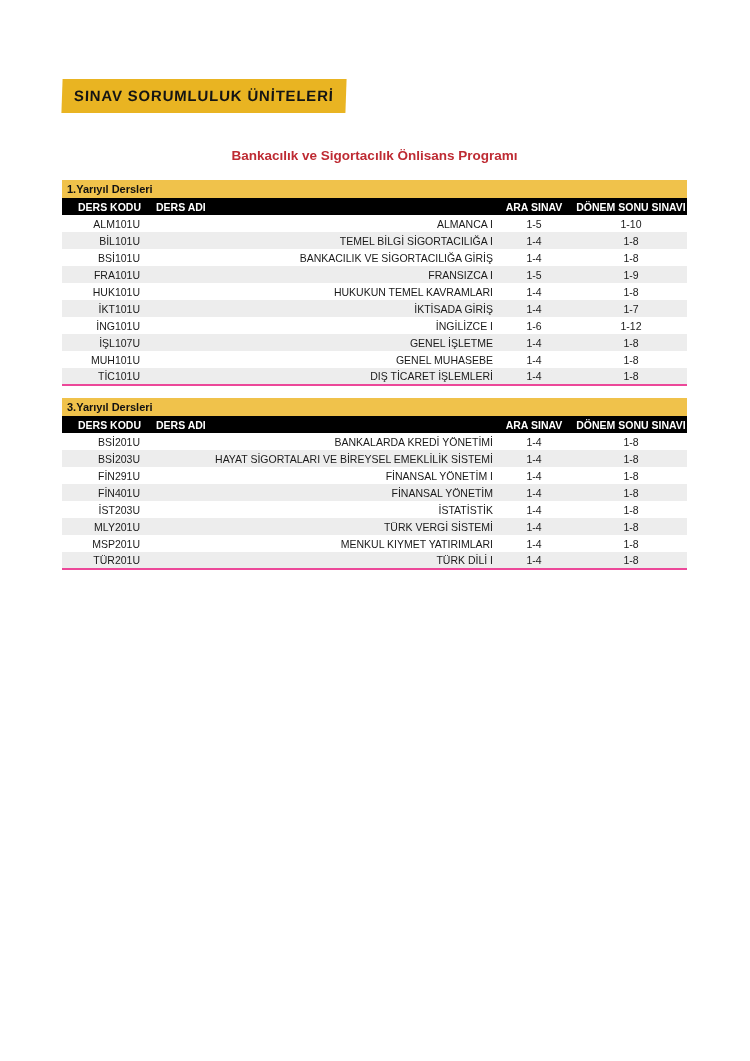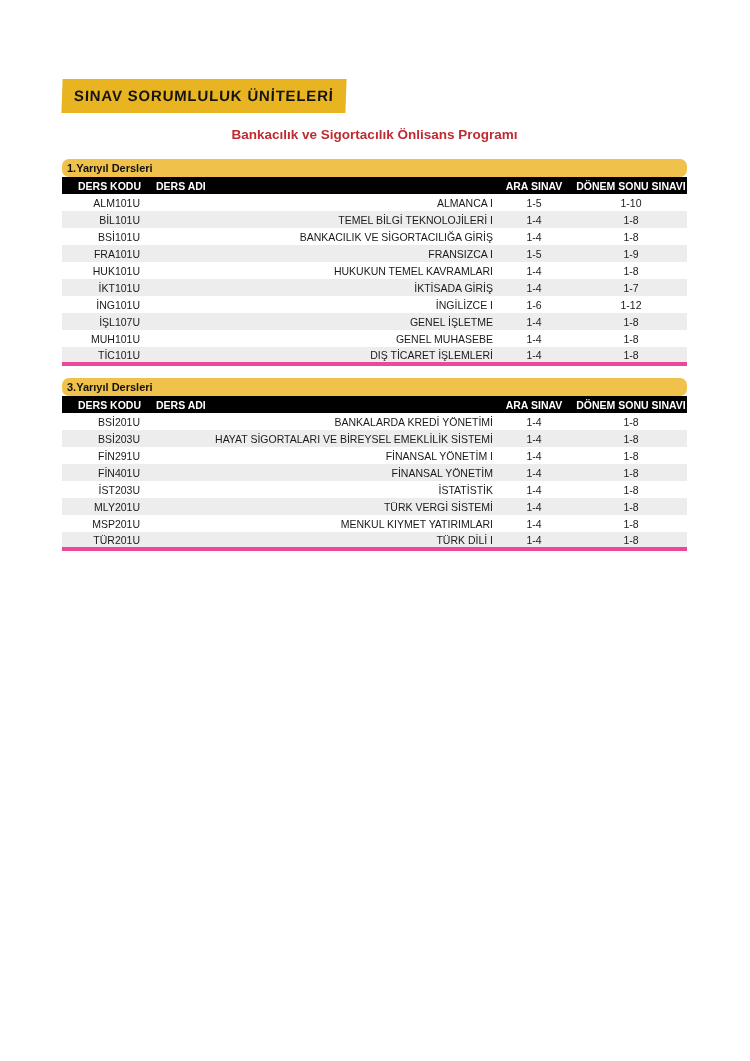--- a/index.html
+++ b/index.html
@@ -26,41 +26,40 @@
     background: var(--banner-bg);
     padding: 8px 12px 9px 12px;
     font-weight: 700;
     font-size: 15px;
     letter-spacing: 0.8px;
     color: #141414;
     transform: skewX(-2deg);
   }
   .program-heading {
     width: 625px;
-    margin: 14px 0 0 62px;
+    margin: 35px 0 0 62px;
     text-align: center;
     color: var(--heading-red);
     font-weight: 700;
     font-size: 13.5px;
   }
   .tables-wrap {
     width: 625px;
     margin-left: 62px;
   }
   .course-table-block { margin-top: 17px; }
   .course-table-block + .course-table-block { margin-top: 12px; }
   .section-band {
     background: var(--section-bg);
     height: 18px;
     line-height: 18px;
     padding-left: 5px;
     font-weight: 700;
     font-size: 11px;
     color: #111111;
-    border-radius: 7px;
   }
   table.course-table {
     width: 100%;
     border-collapse: collapse;
     table-layout: fixed;
     font-size: 10.5px;
   }
   table.course-table col.c-code { width: 78px; }
   table.course-table col.c-ara  { width: 82px; }
   table.course-table col.c-dss  { width: 112px; }
@@ -77,21 +76,21 @@
   table.course-table thead th.center { text-align: center; }
   table.course-table tbody td {
     height: 17px;
     padding: 0;
     white-space: nowrap;
     overflow: hidden;
   }
   table.course-table tbody td.left   { text-align: right; padding-left: 5px; }
   table.course-table tbody td.center { text-align: center; }
   table.course-table tbody tr:nth-child(even) { background: var(--stripe); }
-  table.course-table tbody tr:last-child { border-bottom: 4px solid #ec4899; }
+  table.course-table tbody tr:last-child { border-bottom: 2px solid #ec4899; }
 </style>
 </head>
 <body>
 
 
 
 <div class="banner">
   <span>SINAV SORUMLULUK ÜNİTELERİ</span>
 </div>
 
@@ -117,21 +116,21 @@
         </thead>
         <tbody>
           <tr>
             <td class="left">ALM101U</td>
             <td class="left">ALMANCA I</td>
             <td class="center">1-5</td>
             <td class="center">1-10</td>
           </tr>
           <tr>
             <td class="left">BİL101U</td>
-            <td class="left">TEMEL BİLGİ TEKNOLOJİLERİ I</td>
+            <td class="left">TEMEL BİLGİ SİGORTACILIĞA I</td>
             <td class="center">1-4</td>
             <td class="center">1-8</td>
           </tr>
           <tr>
             <td class="left">BSİ101U</td>
             <td class="left">BANKACILIK VE SİGORTACILIĞA GİRİŞ</td>
             <td class="center">1-4</td>
             <td class="center">1-8</td>
           </tr>
           <tr>

